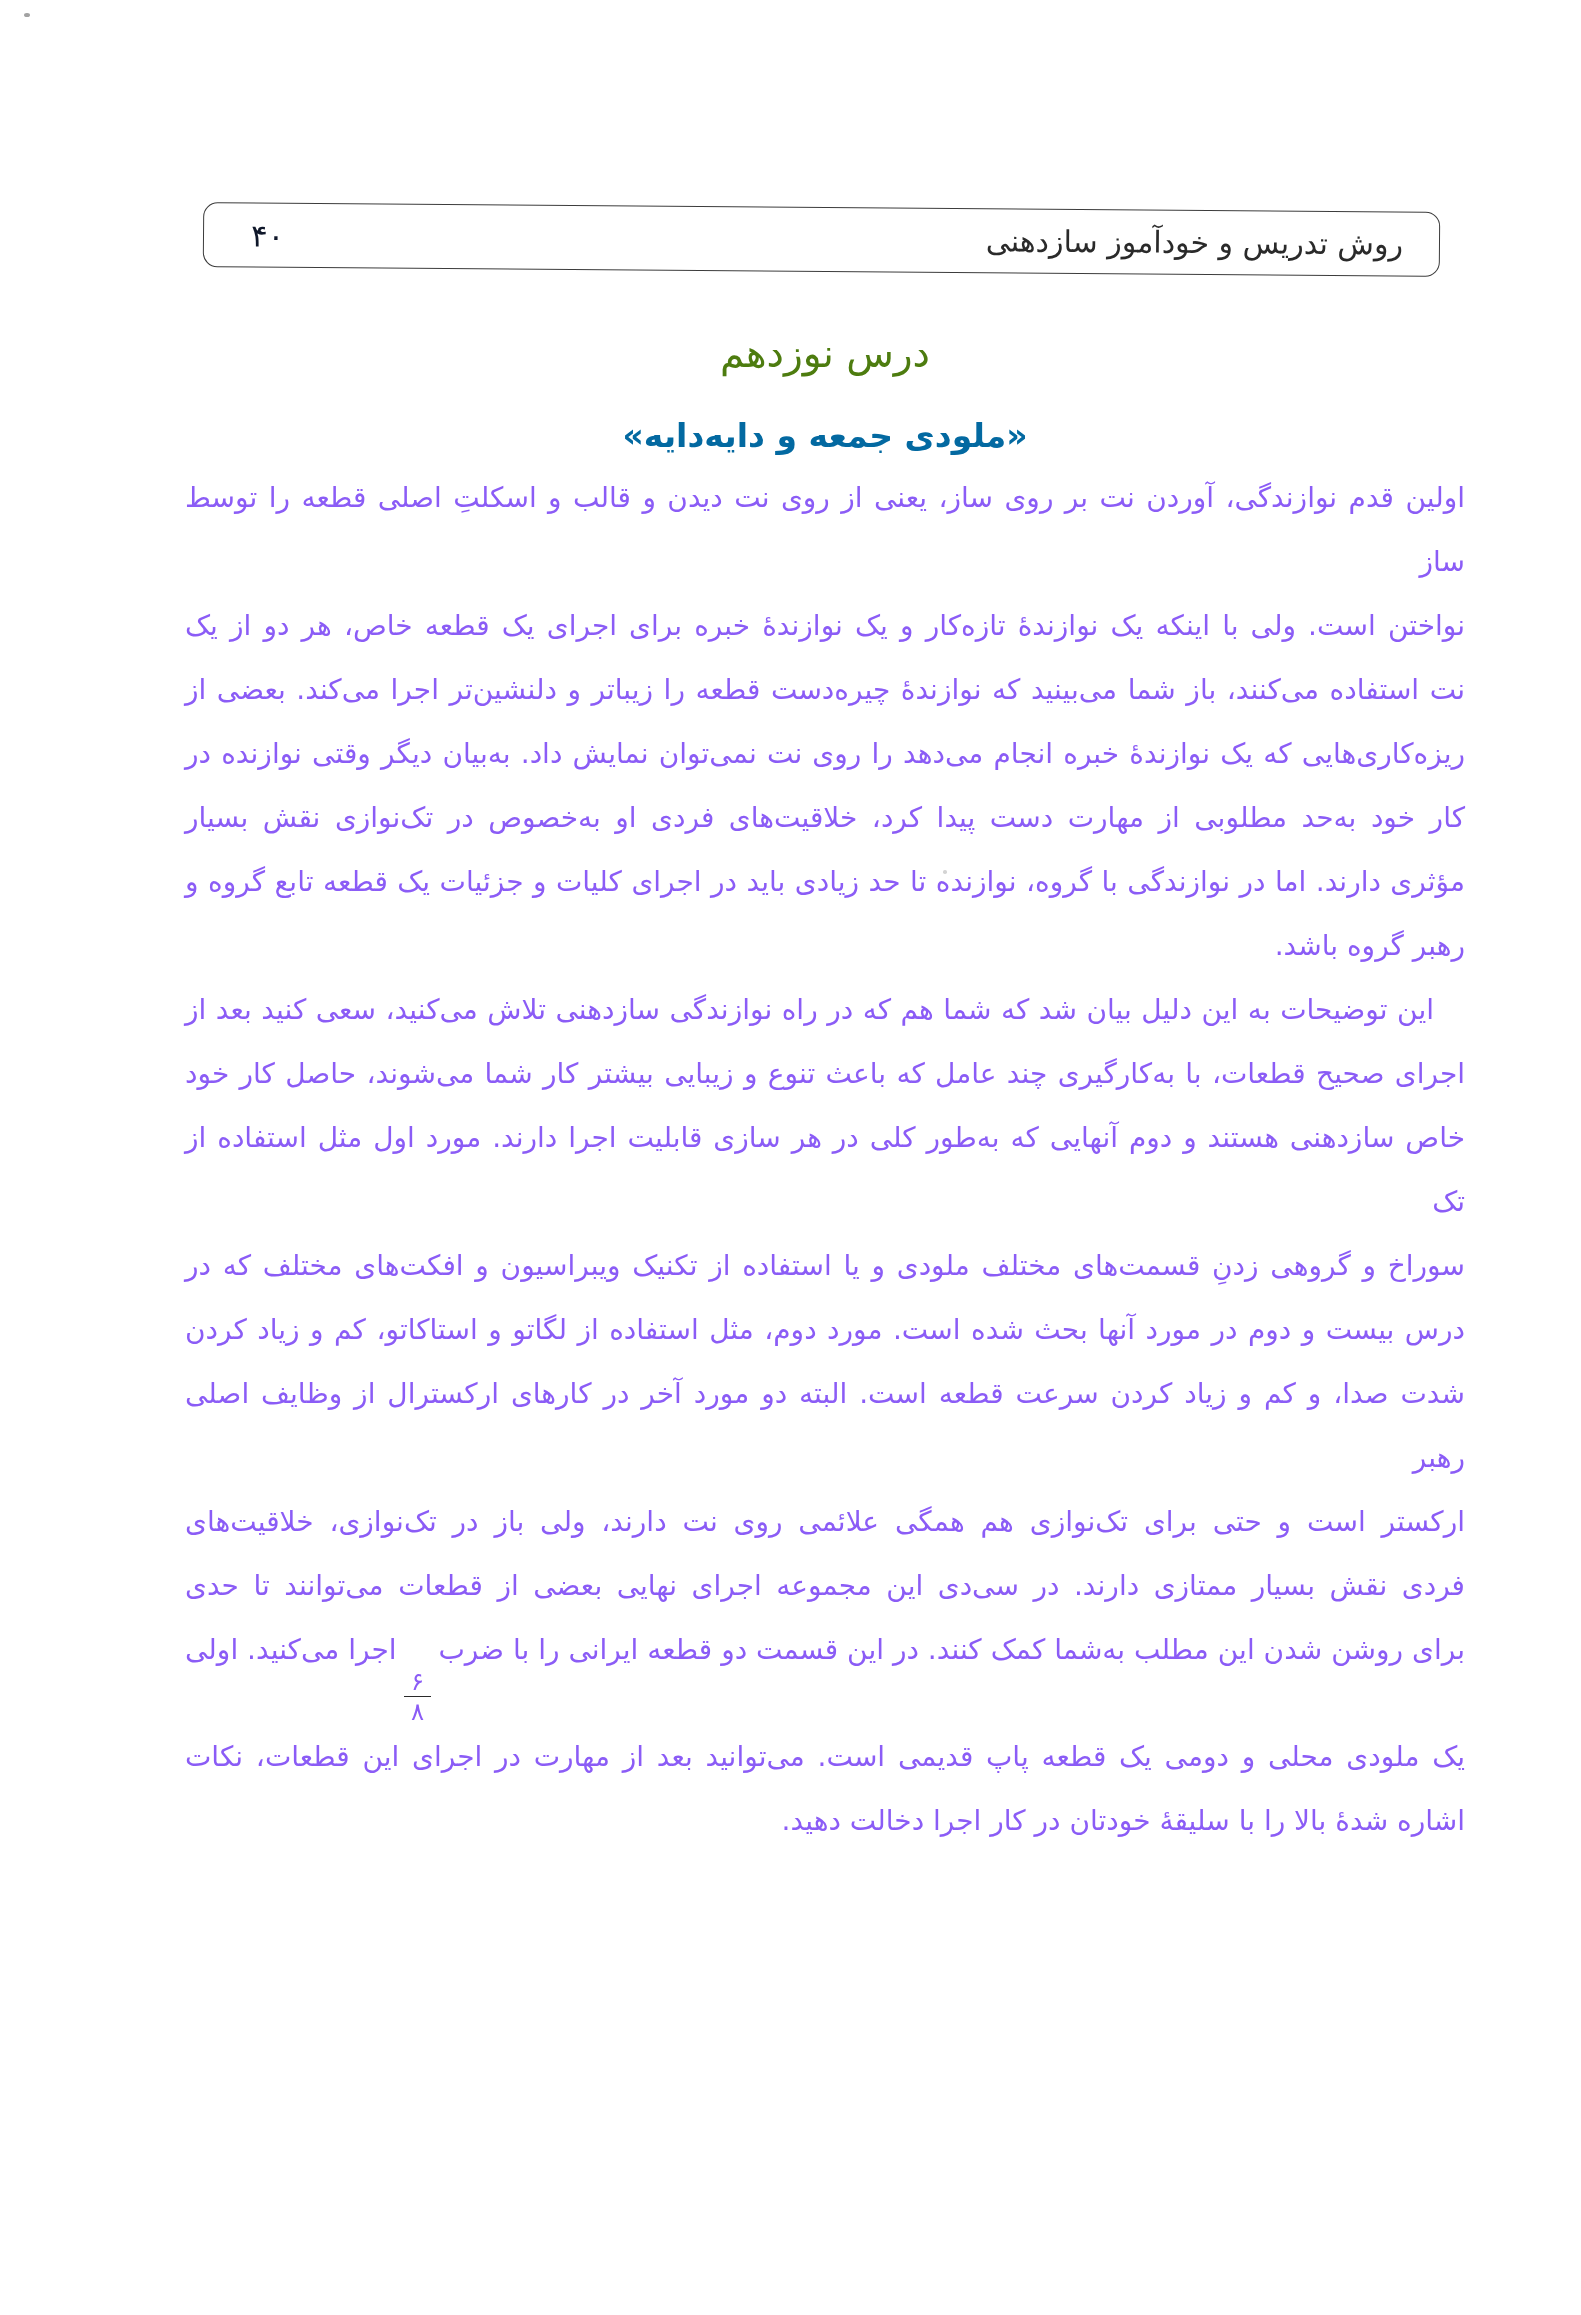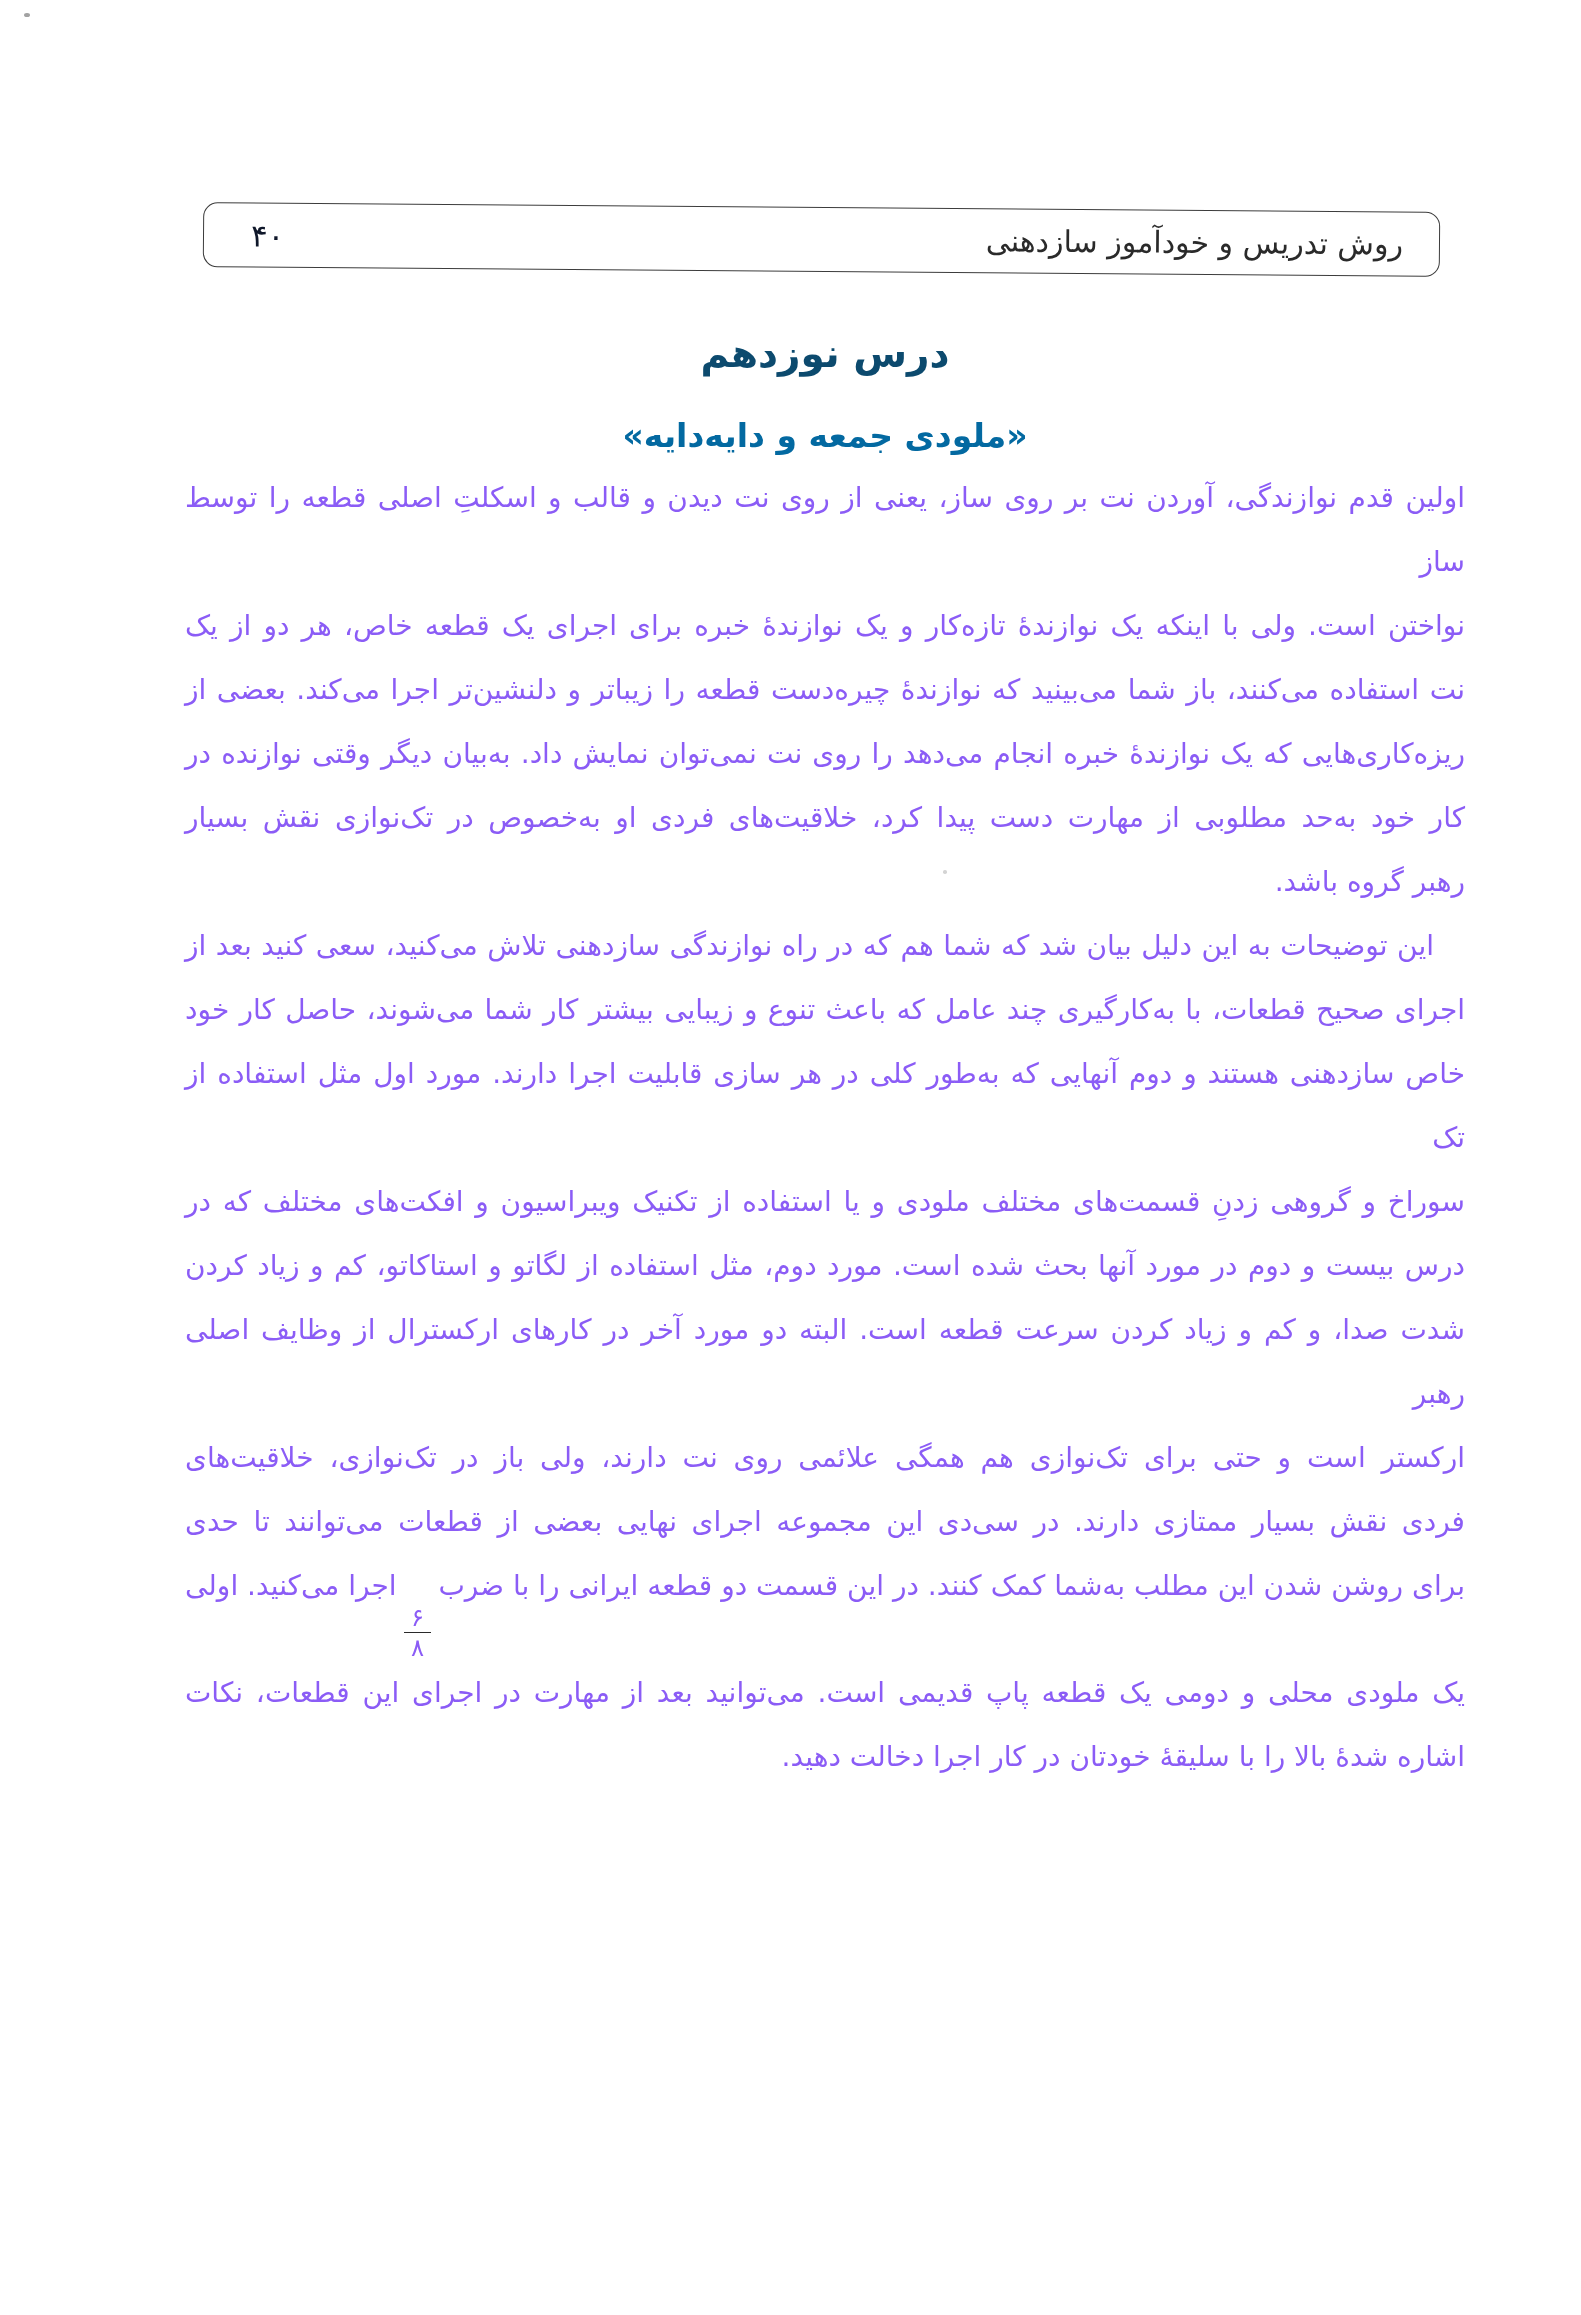--- a/index.html
+++ b/index.html
@@ -36,23 +36,23 @@
   .page-number {
     font-size:31px;
     color:#0f172a;
   }
   .lesson-title {
     position:absolute;
     left:185px; top:331px;
     width:1280px;
     text-align:center;
     direction:rtl;
-    font-weight:bold;
+    font-weight:normal;
     font-size:39px;
-    color:#0c4a6e;
+    color:#4d7c0f;
   }
   .lesson-subtitle {
     position:absolute;
     left:185px; top:416px;
     width:1280px;
     text-align:center;
     direction:rtl;
     font-weight:bold;
     font-size:33px;
     color:#0369a1;
@@ -113,20 +113,21 @@
   <div class="lesson-title">درس نوزدهم</div>
 
   <div class="lesson-subtitle">«ملودی جمعه و دایه‌دایه»</div>
 
   <div class="body-text">
       <div class="line">اولین قدم نوازندگی، آوردن نت بر روی ساز، یعنی از روی نت دیدن و قالب و اسکلتِ اصلی قطعه را توسط ساز</div>
       <div class="line">نواختن است. ولی با اینکه یک نوازندهٔ تازه‌کار و یک نوازندهٔ خبره برای اجرای یک قطعه خاص، هر دو از یک</div>
       <div class="line">نت استفاده می‌کنند، باز شما می‌بینید که نوازندهٔ چیره‌دست قطعه را زیباتر و دلنشین‌تر اجرا می‌کند. بعضی از</div>
       <div class="line">ریزه‌کاری‌هایی که یک نوازندهٔ خبره انجام می‌دهد را روی نت نمی‌توان نمایش داد. به‌بیان دیگر وقتی نوازنده در</div>
       <div class="line">کار خود به‌حد مطلوبی از مهارت دست پیدا کرد، خلاقیت‌های فردی او به‌خصوص در تک‌نوازی نقش بسیار</div>
+      <div class="line">مؤثری دارند. اما در نوازندگی با گروه، نوازنده تا حد زیادی باید در اجرای کلیات و جزئیات یک قطعه تابع گروه و</div>
       <div class="line line-end">رهبر گروه باشد.</div>
       <div class="line line-indent">این توضیحات به این دلیل بیان شد که شما هم که در راه نوازندگی سازدهنی تلاش می‌کنید، سعی کنید بعد از</div>
       <div class="line">اجرای صحیح قطعات، با به‌کارگیری چند عامل که باعث تنوع و زیبایی بیشتر کار شما می‌شوند، حاصل کار خود</div>
       <div class="line">خاص سازدهنی هستند و دوم آنهایی که به‌طور کلی در هر سازی قابلیت اجرا دارند. مورد اول مثل استفاده از تک</div>
       <div class="line">سوراخ و گروهی زدنِ قسمت‌های مختلف ملودی و یا استفاده از تکنیک ویبراسیون و افکت‌های مختلف که در</div>
       <div class="line">درس بیست و دوم در مورد آنها بحث شده است. مورد دوم، مثل استفاده از لگاتو و استاکاتو، کم و زیاد کردن</div>
       <div class="line">شدت صدا، و کم و زیاد کردن سرعت قطعه است. البته دو مورد آخر در کارهای ارکسترال از وظایف اصلی رهبر</div>
       <div class="line">ارکستر است و حتی برای تک‌نوازی هم همگی علائمی روی نت دارند، ولی باز در تک‌نوازی، خلاقیت‌های</div>
       <div class="line">فردی نقش بسیار ممتازی دارند. در سی‌دی این مجموعه اجرای نهایی بعضی از قطعات می‌توانند تا حدی</div>
       <div class="line">برای روشن شدن این مطلب به‌شما کمک کنند. در این قسمت دو قطعه ایرانی را با ضرب<span class="frac">

